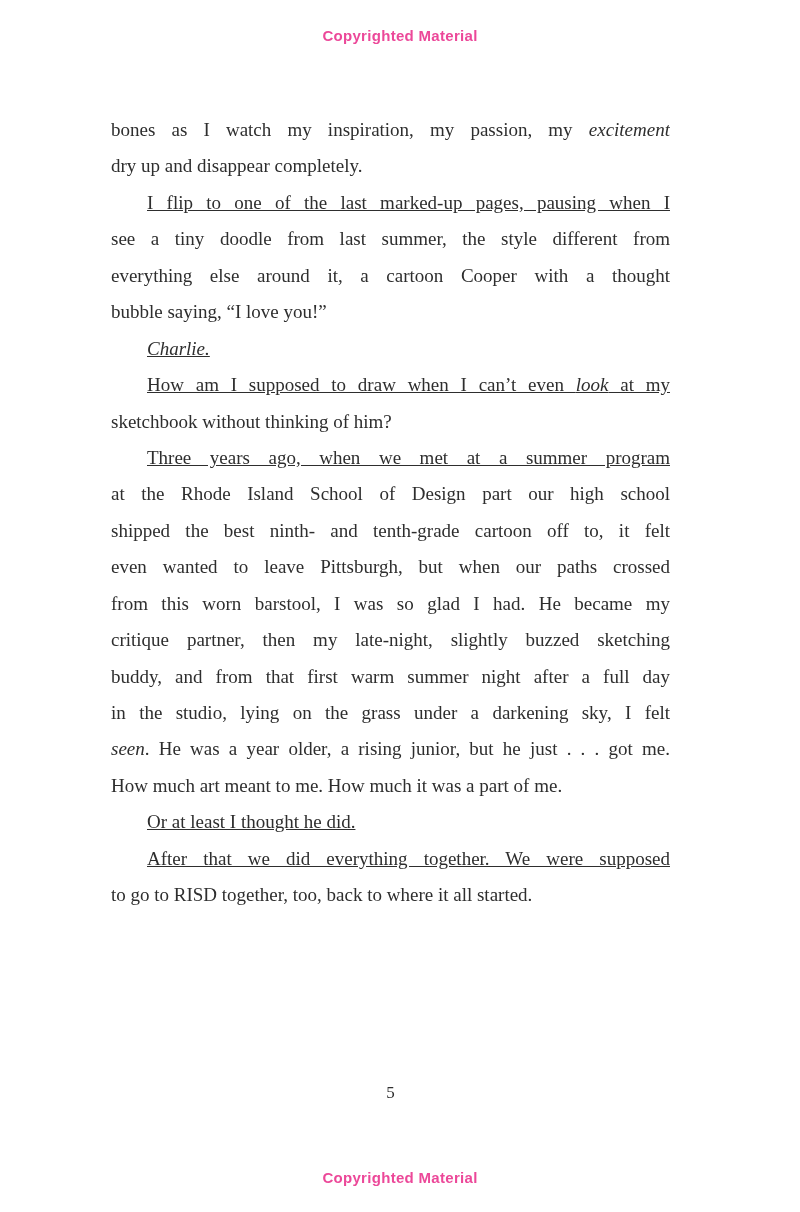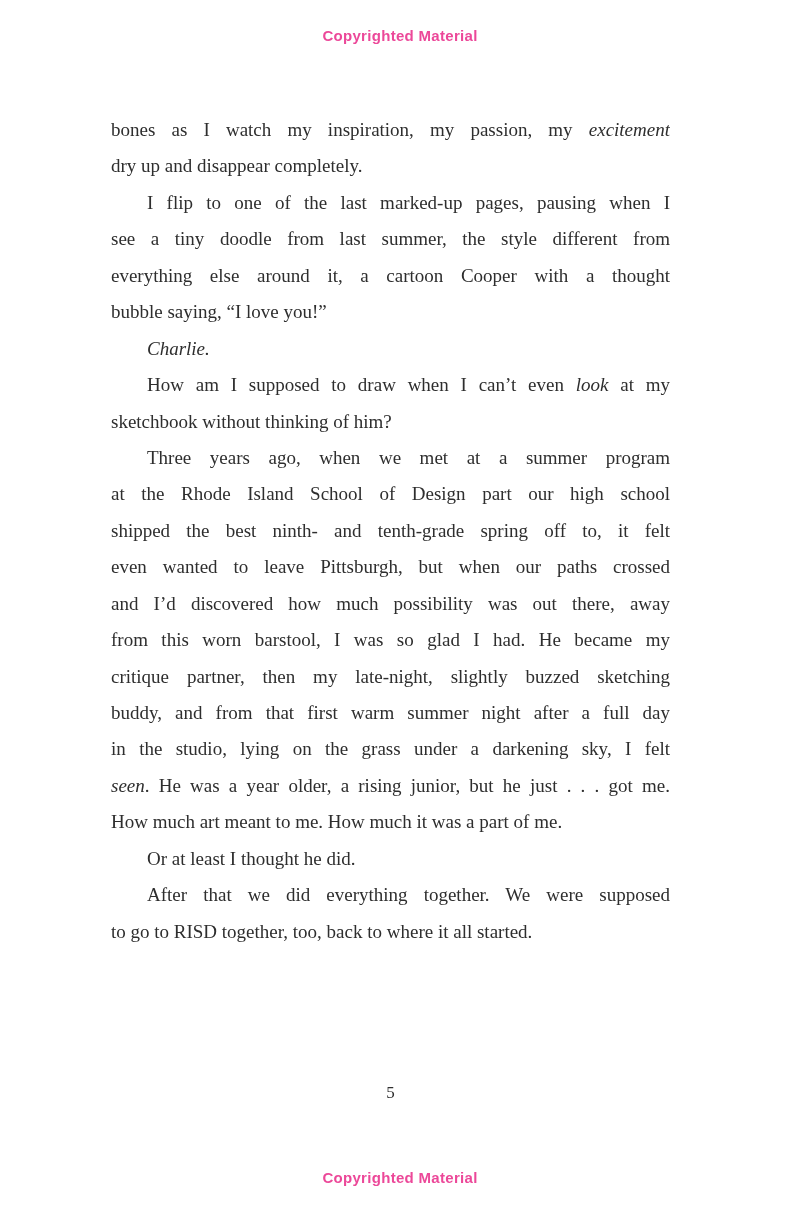--- a/index.html
+++ b/index.html
@@ -43,20 +43,21 @@
     text-align-last: justify;
     overflow: hidden;
     white-space: normal;
   }
   .line.para-end {
     text-align: right;
     text-align-last: left;
   }
   .line.indent {
     text-indent: 36px;
+    text-decoration: underline;
   }
   .line em {
     font-style: italic;
     font-family: "Liberation Serif", "DejaVu Serif", serif;
     margin-top: 33px;
   }
   .page-number {
     position: absolute;
     left: 111px;
     top: 1083px;
@@ -78,23 +79,22 @@
       <div class="line para-end"><span>dry up and disappear completely.</span></div>
       <div class="line indent"><span>I flip to one of the last marked-up pages, pausing when I</span></div>
       <div class="line"><span>see a tiny doodle from last summer, the style different from</span></div>
       <div class="line"><span>everything else around it, a cartoon Cooper with a thought</span></div>
       <div class="line para-end"><span>bubble saying, “I love you!”</span></div>
       <div class="line indent para-end"><em>Charlie.</em></div>
       <div class="line indent"><span>How am I supposed to draw when I can’t even </span><em>look</em><span> at my</span></div>
       <div class="line para-end"><span>sketchbook without thinking of him?</span></div>
       <div class="line indent"><span>Three years ago, when we met at a summer program</span></div>
       <div class="line"><span>at the Rhode Island School of Design part our high school</span></div>
-      <div class="line"><span>shipped the best ninth- and tenth-grade spring off to, it felt</span></div>
+      <div class="line"><span>shipped the best ninth- and tenth-grade cartoon off to, it felt</span></div>
       <div class="line"><span>even wanted to leave Pittsburgh, but when our paths crossed</span></div>
-      <div class="line"><span>and I’d discovered how much possibility was out there, away</span></div>
       <div class="line"><span>from this worn barstool, I was so glad I had. He became my</span></div>
       <div class="line"><span>critique partner, then my late-night, slightly buzzed sketching</span></div>
       <div class="line"><span>buddy, and from that first warm summer night after a full day</span></div>
       <div class="line"><span>in the studio, lying on the grass under a darkening sky, I felt</span></div>
       <div class="line"><em>seen</em><span>. He was a year older, a rising junior, but he just . . . got me.</span></div>
       <div class="line para-end"><span>How much art meant to me. How much it was a part of me.</span></div>
       <div class="line indent para-end"><span>Or at least I thought he did.</span></div>
       <div class="line indent"><span>After that we did everything together. We were supposed</span></div>
       <div class="line para-end"><span>to go to RISD together, too, back to where it all started.</span></div>
     </div>

